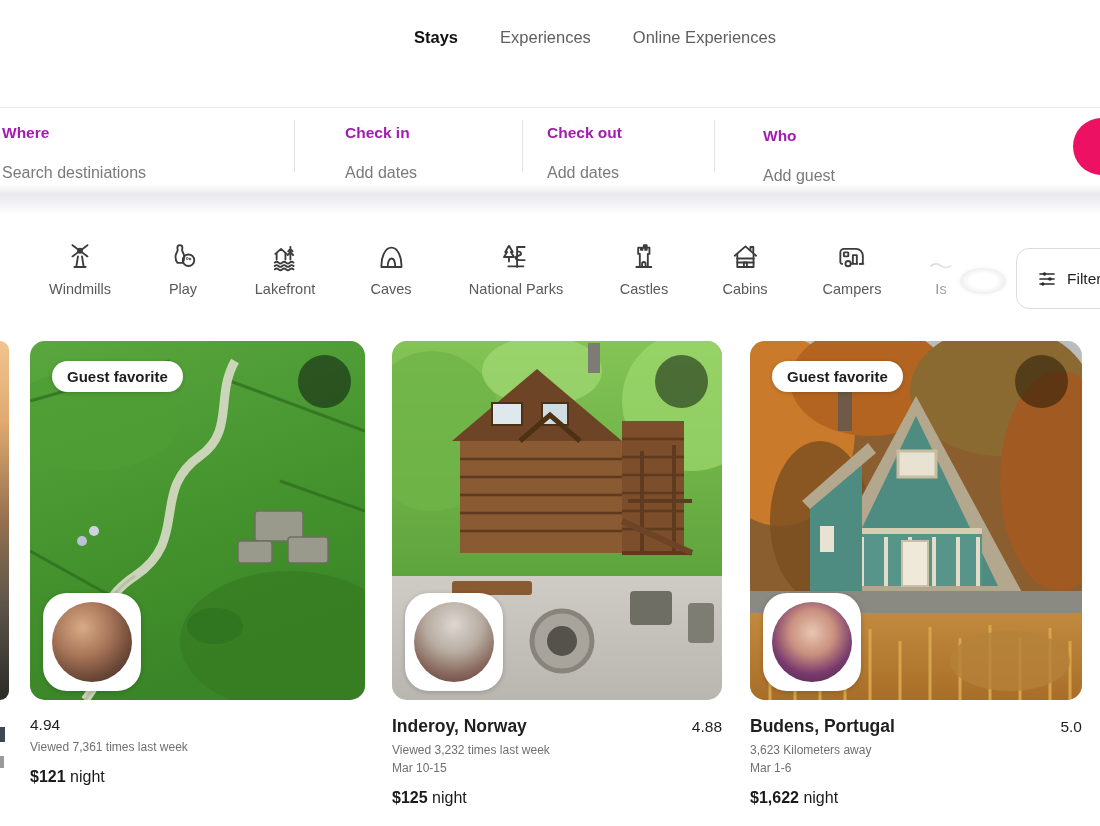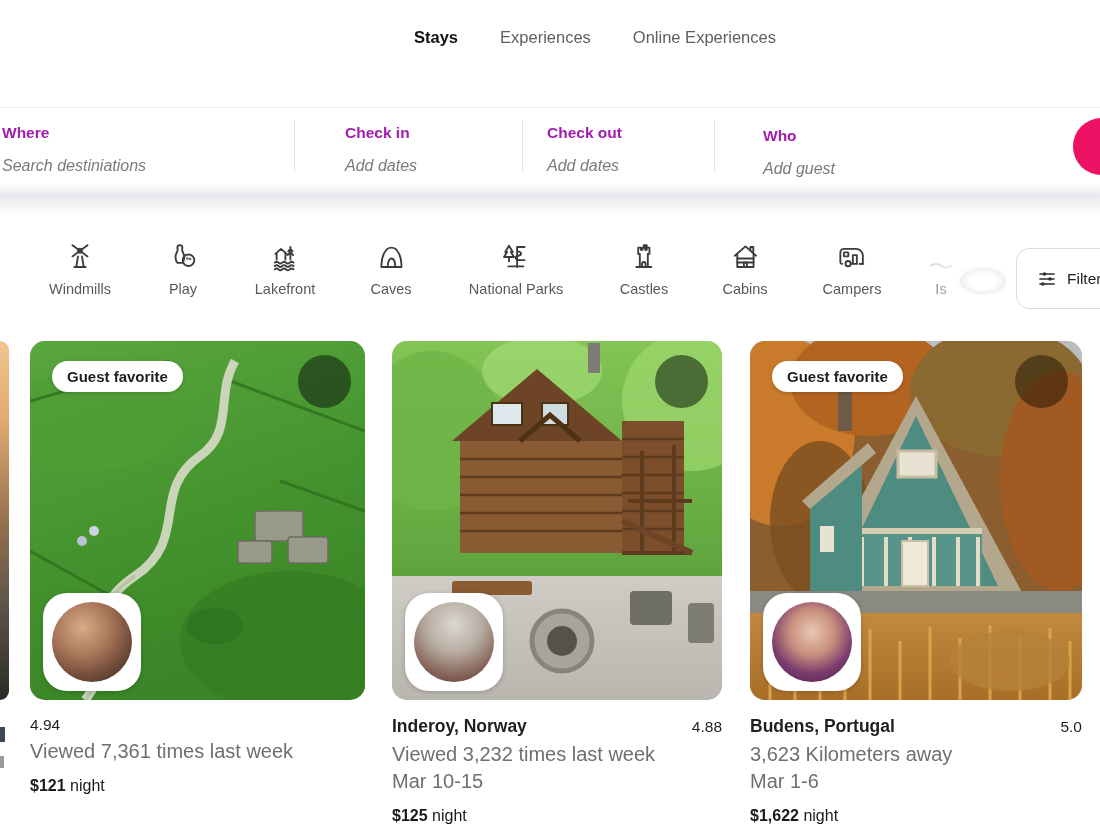--- a/index.html
+++ b/index.html
@@ -10,21 +10,21 @@
   
   .topnav { position:absolute; left:414px; top:28px; display:flex; gap:42px; align-items:center; }
   .topnav .tab { font-size:16.5px; color:#5f5f5f; cursor:pointer; white-space:nowrap; }
   .topnav .tab.active { color:#111; font-weight:700; }
 
   
   .search-top-line { position:absolute; left:0; top:107px; width:1100px; height:1px; background:#ececec; }
   .search-area { position:absolute; left:0; top:108px; width:1100px; height:78px; background:#fff; }
   .sfield { position:absolute; top:16px; cursor:pointer; }
   .sfield .lbl { font-size:15.5px; font-weight:700; color:#a21caf; }
-  .sfield .ph  { font-size:16px; color:#7a7a7a; margin-top:15px;font-style:italic; }
+  .sfield .ph  { font-size:16px; color:#7a7a7a; margin-top:22px; }
   .sdiv { position:absolute; top:12px; width:1px; height:52px; background:#e3e3e3; }
   .search-btn { position:absolute; left:1073px; top:10px; width:57px; height:57px; border-radius:50%;
                 background:#ED1164; cursor:pointer; }
   .header-shadow { position:absolute; left:0; top:184px; width:1100px; height:31px;
                    background:linear-gradient(180deg,#ffffff 0%, #e9e9ed 35%, #f5f5f7 72%, #ffffff 100%); }
 
   
   .catrow { position:absolute; left:0; top:238px; width:1100px; height:78px; background:#fff; }
   .cat { position:absolute; top:4px; transform:translateX(-50%); display:flex; flex-direction:column;
          align-items:center; gap:9px; cursor:pointer; }
@@ -56,21 +56,21 @@
             display:flex; align-items:center; justify-content:center; }
   .avatar .face { width:80px; height:80px; border-radius:50%; }
   .face-1 { background:radial-gradient(circle at 38% 32%, #d8ab86 0%, #a9765a 38%, #6e4a38 68%, #39281f 100%); }
   .face-2 { background:radial-gradient(circle at 50% 28%, #dcd8d2 0%, #b7aca1 40%, #8a6a5e 70%, #5e3434 100%); }
   .face-3 { background:radial-gradient(circle at 50% 38%, #e8c7b2 0%, #c9907e 35%, #7a3b6e 65%, #45203f 100%); }
 
   .card-info { padding-top:16px; }
   .title-row { display:flex; justify-content:space-between; align-items:baseline; }
   .title-row .title { font-size:17.5px; font-weight:700; color:#1f1f1f; }
   .title-row .rating { font-size:15.5px; color:#1f1f1f; }
-  .meta { font-size:20px; color:#6f6f6f; margin-top:6px; }
+  .meta { font-size:12px; color:#6f6f6f; margin-top:6px; }
   .meta.dates { margin-top:4px; }
   .price-row { margin-top:14px; font-size:16px; color:#1a1a1a; }
   .price-row .price { font-weight:700; }
 
   
   .sliver { position:absolute; left:0; top:341px; width:9px; height:359px;
             border-radius:0 13px 13px 0;
             background:linear-gradient(180deg,#f2c490 0%, #e0aa70 22%, #95714e 50%, #5c544a 74%, #2d2b27 100%); }
   .sliver-text1 { position:absolute; left:0; top:727px; width:5px; height:15px; background:#3f4656; }
   .sliver-text2 { position:absolute; left:0; top:756px; width:4px; height:12px; background:#9a9a9a; }

